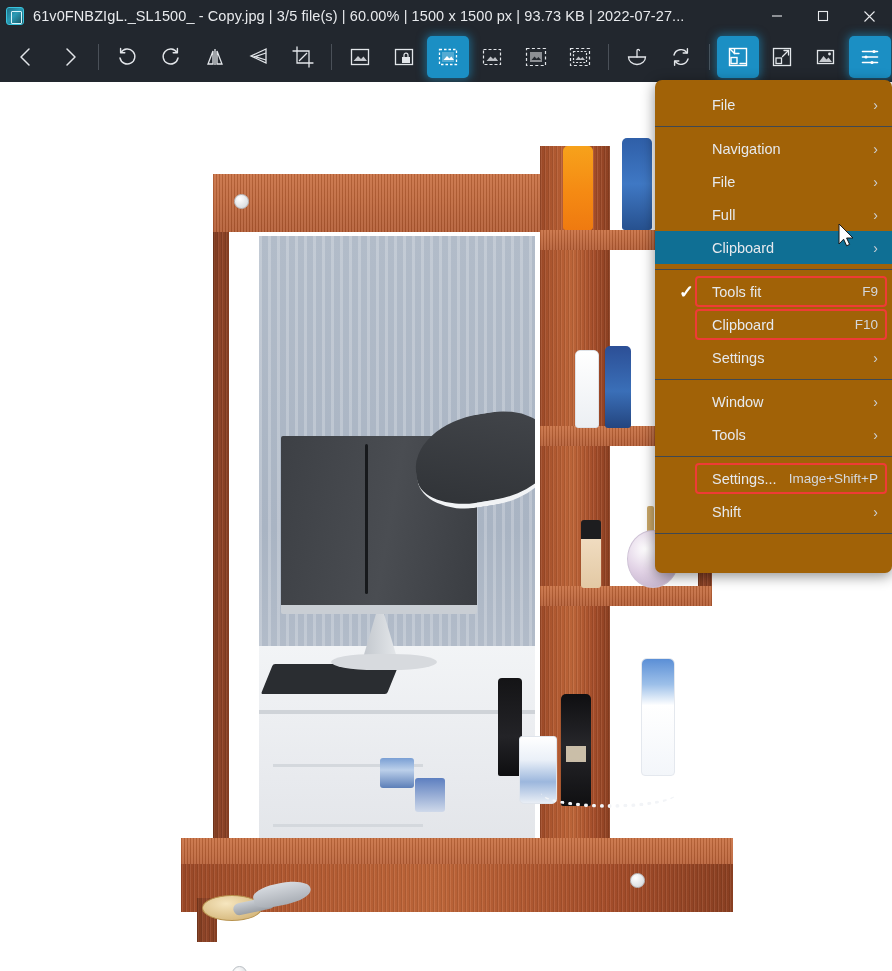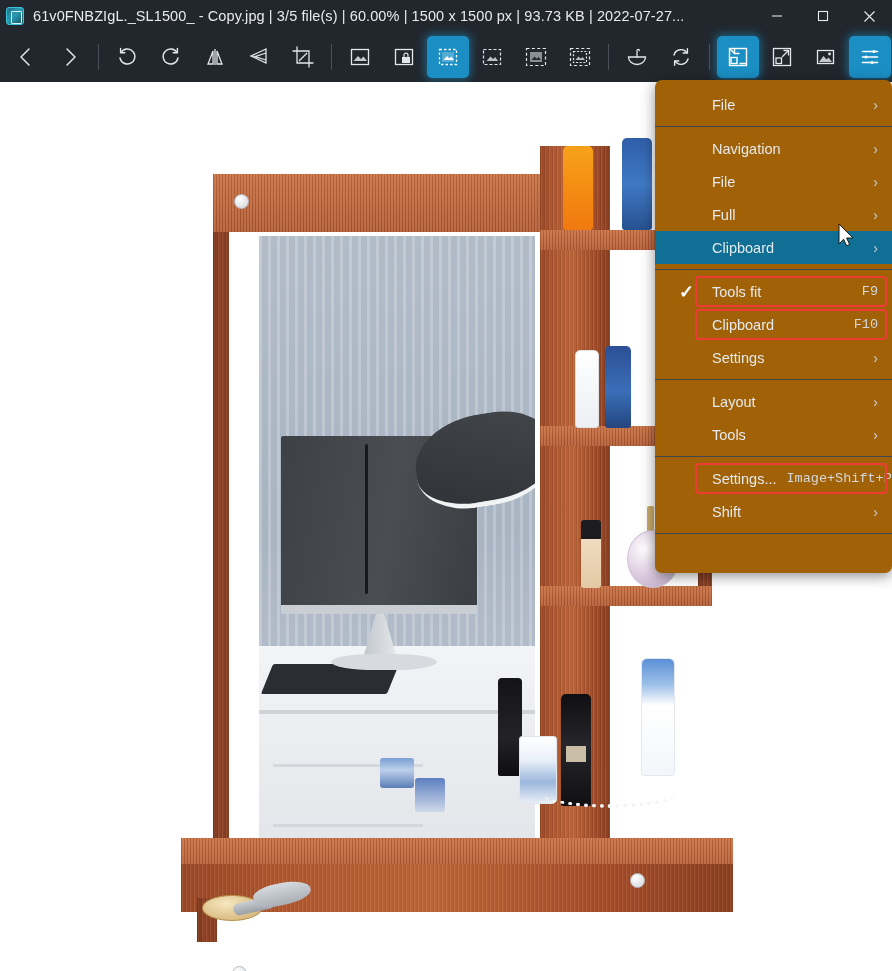--- a/index.html
+++ b/index.html
@@ -353,21 +353,21 @@
     position: relative;
     height: 33px;
     display: flex; align-items: center;
     padding-left: 57px; padding-right: 14px;
     color: #e6e9ed;
     font-size: 14.5px;
     white-space: nowrap;
   }
   .mi.hl { background: #0f6f94; }
   .mi .lbl { flex: 1 1 auto; }
-  .mi .accel { color: #d4d8dd; font-size: 13.5px; margin-left: 10px; font-family: Liberation Mono, monospace; }
+  .mi .accel { color: #d4d8dd; font-size: 13.5px; margin-left: 10px; }
   .mi .arrow { color: #cbd0d6; font-size: 14px; margin-left: 10px; }
   .mi .check {
     position: absolute; left: 24px; top: 50%;
     transform: translateY(-50%);
     color: #ffffff; font-size: 18px; font-weight: bold;
     line-height: 1;
   }
   .mi.boxed::before {
     content: "";
     position: absolute;
@@ -646,21 +646,21 @@
       <div class="mi boxed">
         <span class="lbl">Clipboard</span>
         <span class="accel">F10</span>
       </div>
       <div class="mi">
         <span class="lbl">Settings</span>
         <span class="arrow">›</span>
       </div>
       <div class="msep"></div>
       <div class="mi">
-        <span class="lbl">Layout</span>
+        <span class="lbl">Window</span>
         <span class="arrow">›</span>
       </div>
       <div class="mi">
         <span class="lbl">Tools</span>
         <span class="arrow">›</span>
       </div>
       <div class="msep"></div>
       <div class="mi boxed">
         <span class="lbl">Settings...</span>
         <span class="accel">Image+Shift+P</span>

